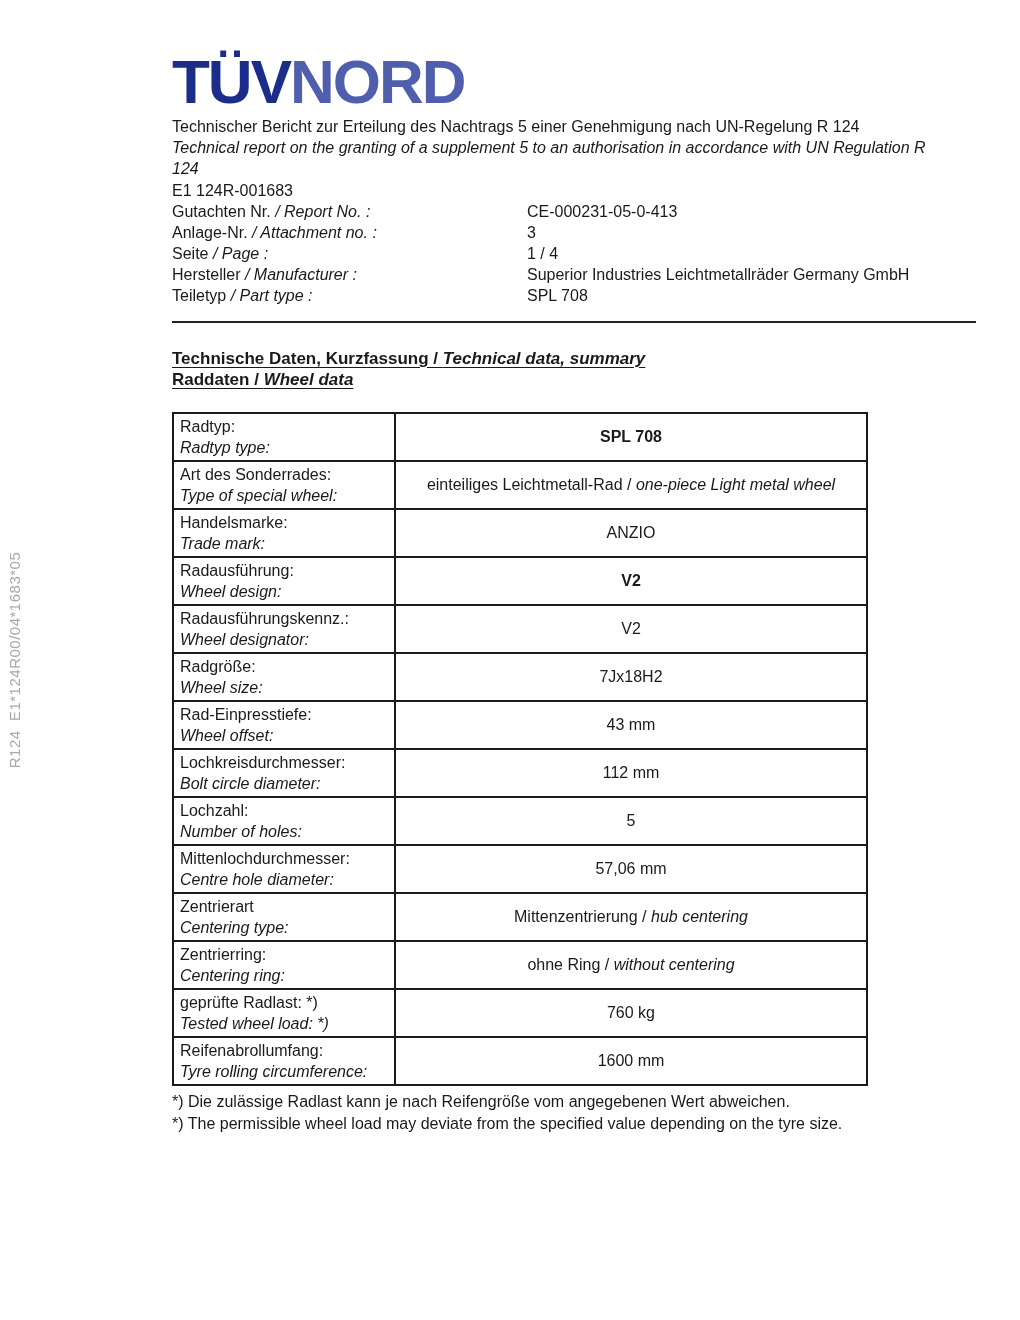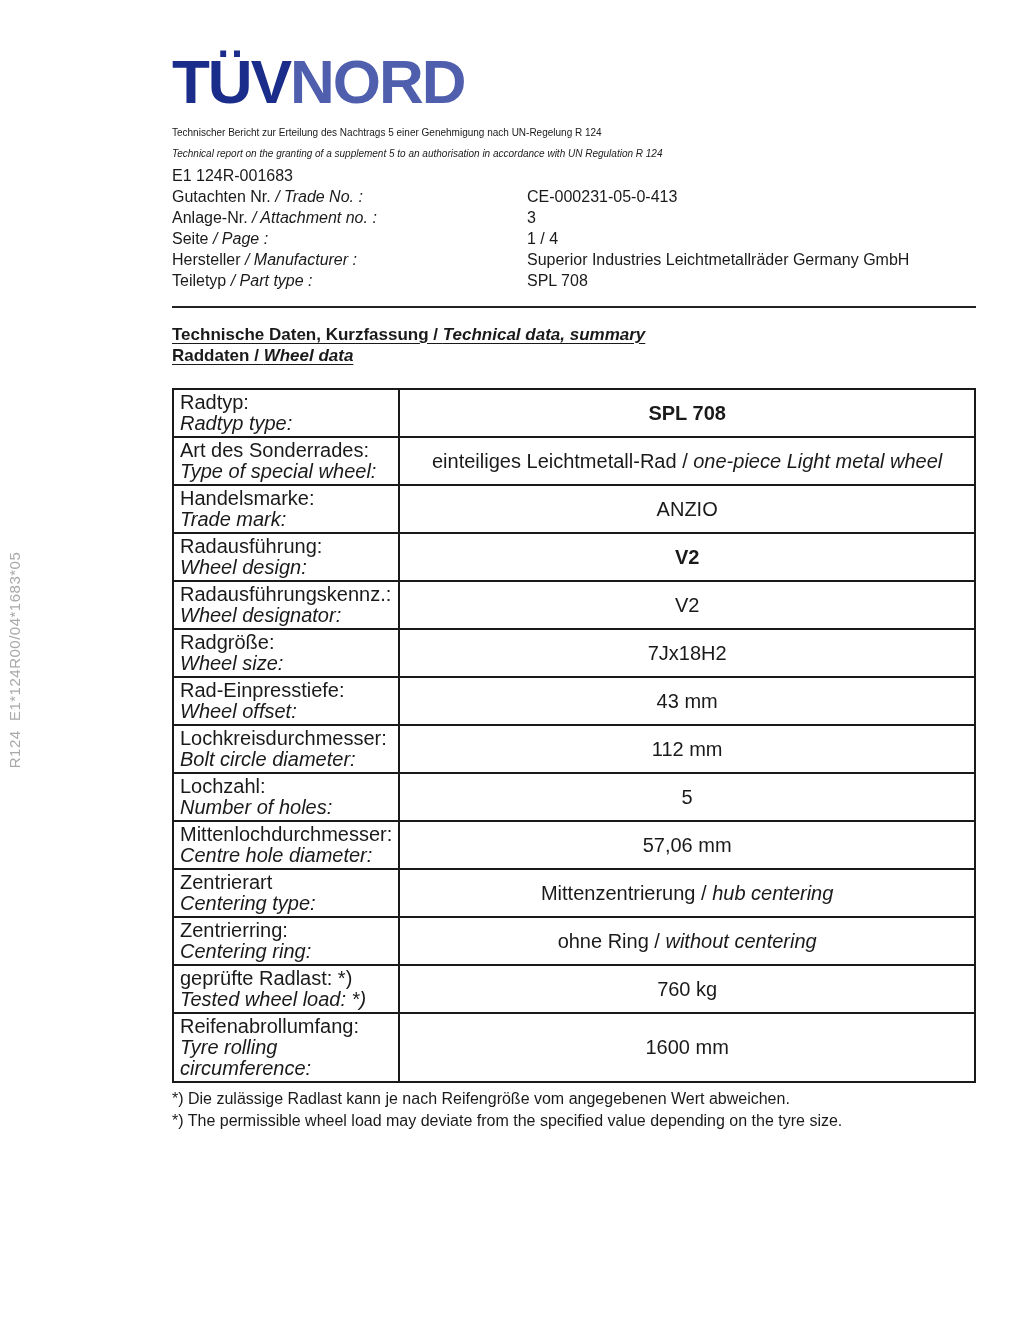--- a/index.html
+++ b/index.html
@@ -36,45 +36,45 @@
   .logo {
     font-weight: bold;
     font-size: 62px;
     line-height: 68px;
     letter-spacing: -2px;
     white-space: nowrap;
   }
   .logo .tuv  { color: #1b2d8a; }
   .logo .nord { color: #4f5fae; }
   
-  .intro { margin-top: 6px; font-size: 10px; line-height: 21px; }
+  .intro { font-size: 16px; line-height: 21px; }
   .intro-en { font-style: italic; }
   
   .meta { margin-top: 1px; font-size: 16px; line-height: 21px; }
   .meta-row { display: flex; }
   .meta-label { width: 355px; flex: 0 0 355px; }
   .m-en { font-style: italic; }
   .meta-value { max-width: 390px; }
   
   .rule {
     margin-top: 15px;
     border: none;
     border-top: 2px solid #222222;
     width: 804px;
   }
   
-  .section { margin-top: 16px; font-size: 17px; font-weight: bold; line-height: 21px; }
+  .section { margin-top: 25px; font-size: 17px; font-weight: bold; line-height: 21px; }
   .u { text-decoration: underline; text-underline-offset: 3px; }
   .it { font-style: italic; }
   
   .wheel {
     margin-top: 22px;
     border-collapse: collapse;
-    width: 804px;
-    font-size: 20px;
+    width: 696px;
+    font-size: 16px;
   }
   .wheel td {
     border: 2px solid #1a1a1a;
     height: 45px;
     vertical-align: middle;
   }
   .wheel td.lab {
     width: 222px;
     padding: 2px 6px;
     vertical-align: top;
@@ -104,21 +104,21 @@
     <div class="intro">
       <div class="intro-de">Technischer Bericht zur Erteilung des Nachtrags 5 einer Genehmigung nach UN-Regelung R 124</div>
       <div class="intro-en">Technical report on the granting of a supplement 5 to an authorisation in accordance with UN Regulation R 124</div>
     </div>
 
     <div class="meta">
       <div class="meta-row">
         <div class="meta-value">E1 124R-001683</div>
       </div>
       <div class="meta-row">
-        <div class="meta-label"><span class="m-de">Gutachten Nr.</span> <span class="m-en">/ Trade No. :</span></div>
+        <div class="meta-label"><span class="m-de">Gutachten Nr.</span> <span class="m-en">/ Report No. :</span></div>
         <div class="meta-value">CE-000231-05-0-413</div>
       </div>
       <div class="meta-row">
         <div class="meta-label"><span class="m-de">Anlage-Nr.</span> <span class="m-en">/ Attachment no. :</span></div>
         <div class="meta-value">3</div>
       </div>
       <div class="meta-row">
         <div class="meta-label"><span class="m-de">Seite</span> <span class="m-en">/ Page :</span></div>
         <div class="meta-value">1 / 4</div>
       </div>

